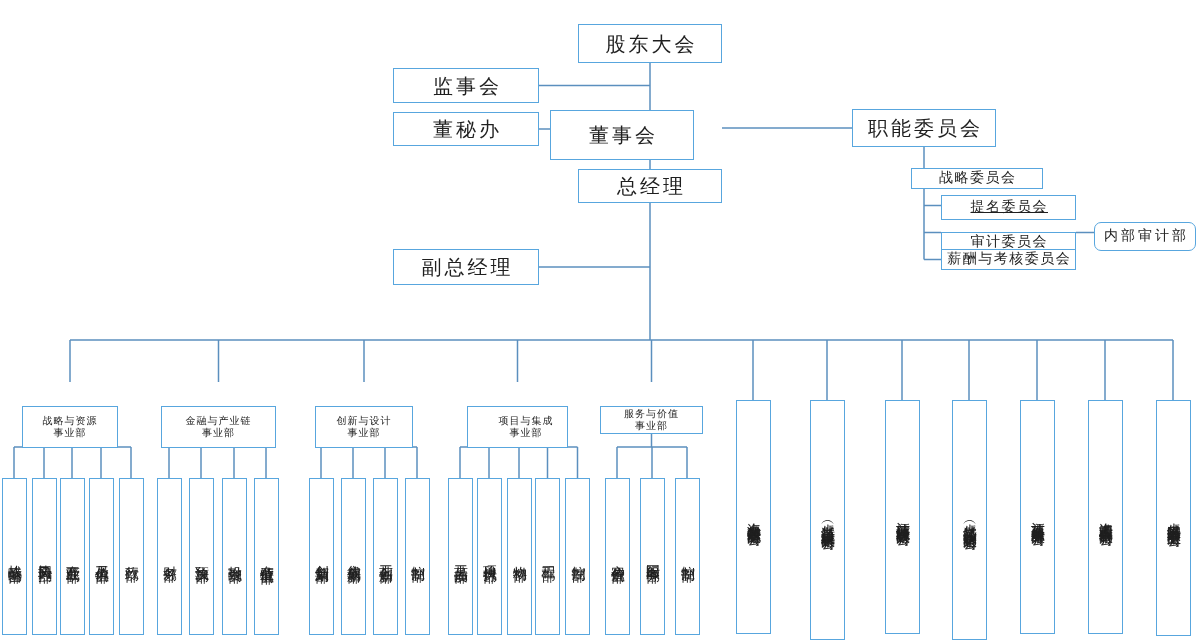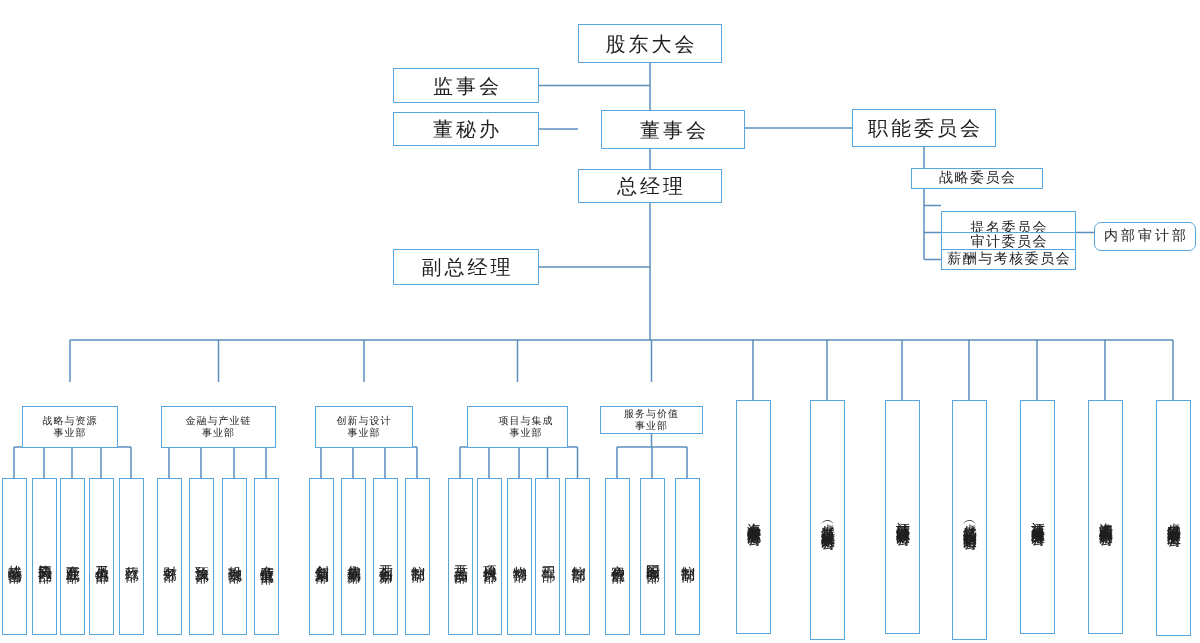--- a/index.html
+++ b/index.html
@@ -25,21 +25,21 @@
   .committee-box{font-size:14px;letter-spacing:1.5px;text-indent:1.5px;}
   .division-box{font-size:10px;letter-spacing:1px;white-space:pre-line;margin-top:24px;}
   .vert-box{
     writing-mode:vertical-rl;text-orientation:mixed;
     font-size:14px;letter-spacing:1px;
   }
   
   #node-shareholders{left:578px;top:24px;width:144px;height:39px;}
   #node-supervisory{left:393px;top:68px;width:146px;height:35px;}
   #node-secretary{left:393px;top:112px;width:146px;height:34px;}
-  #node-board{left:601px;top:110px;width:144px;height:39px;}
+  #node-board{left:550px;top:110px;width:144px;height:50px;}
   #node-gm{left:578px;top:169px;width:144px;height:34px;}
   #node-committees-head{left:852px;top:109px;width:144px;height:38px;}
   #node-deputy-gm{left:393px;top:249px;width:146px;height:36px;}
   #node-internal-audit{left:1094px;top:222px;width:102px;height:29px;font-size:14px;letter-spacing:3px;text-indent:3px;border-radius:7px;}
 </style>
 </head>
 <body>
 
 <div id="org-canvas">
   <svg id="connector-svg" viewBox="0 0 1200 643">
@@ -104,21 +104,21 @@
 
   <div class="box h-box" id="node-shareholders">股东大会</div>
   <div class="box h-box" id="node-supervisory">监事会</div>
   <div class="box h-box" id="node-secretary">董秘办</div>
   <div class="box h-box" id="node-board">董事会</div>
   <div class="box h-box" id="node-committees-head">职能委员会</div>
   <div class="box h-box" id="node-gm">总经理</div>
   <div class="box h-box" id="node-deputy-gm">副总经理</div>
   <div class="box" id="node-internal-audit">内部审计部</div>
 <div class="box committee-box" style="left: 911px; top: 168px; width: 132px; height: 21px; font-family: Liberation Serif, serif;">战略委员会</div>
-    <div class="box committee-box" style="left: 941px; top: 211px; width: 135px; height: 35px; text-decoration: underline;">提名委员会</div>
+    <div class="box committee-box" style="left: 941px; top: 195px; width: 135px; height: 25px; text-decoration: underline;">提名委员会</div>
     <div class="box committee-box" style="left: 941px; top: 222px; width: 135px; height: 21px; margin-top: 10px;">审计委员会</div>
     <div class="box committee-box" style="left: 941px; top: 249px; width: 135px; height: 21px;">薪酬与考核委员会</div>
     <div class="box division-box" style="left: 22px; top: 382px; width: 96px; height: 42px;">战略与资源
 事业部</div>
     <div class="box vert-box" style="left: 1.5px; top: 478px; width: 25px; height: 157px;">战略运营部</div>
     <div class="box vert-box" style="left: 31.5px; top: 478px; width: 25px; height: 157px;">协同风控部</div>
     <div class="box vert-box" style="left: 59.5px; top: 478px; width: 25px; height: 157px;">产业互联部</div>
     <div class="box vert-box" style="left: 88.5px; top: 478px; width: 25px; height: 157px;">员工价值部</div>
     <div class="box vert-box" style="left: 118.5px; top: 478px; width: 25px; height: 157px;">行政部</div>
     <div class="box division-box" style="left: 161px; top: 382px; width: 115px; height: 42px;">金融与产业链

